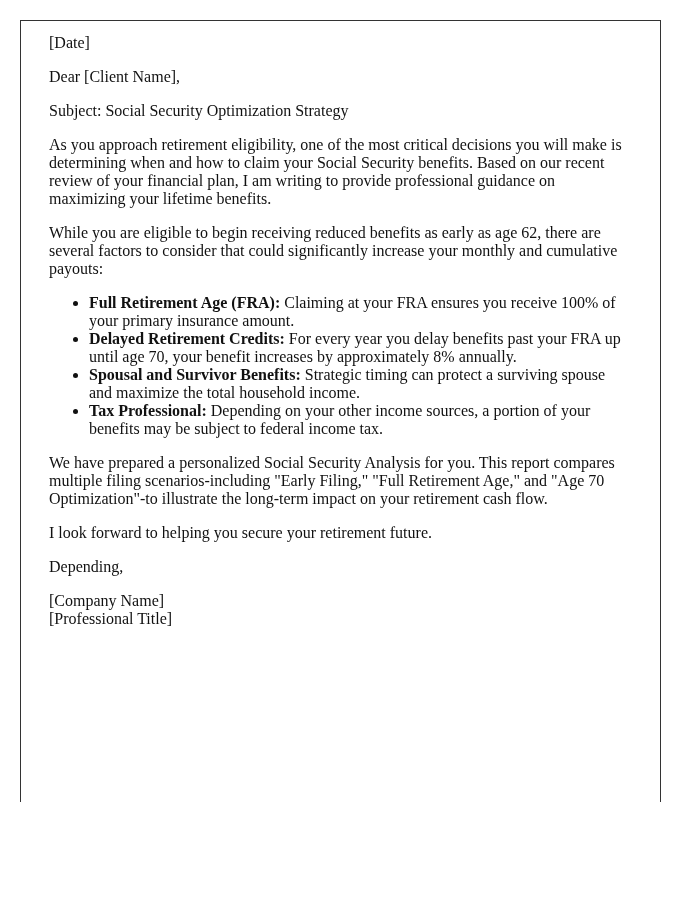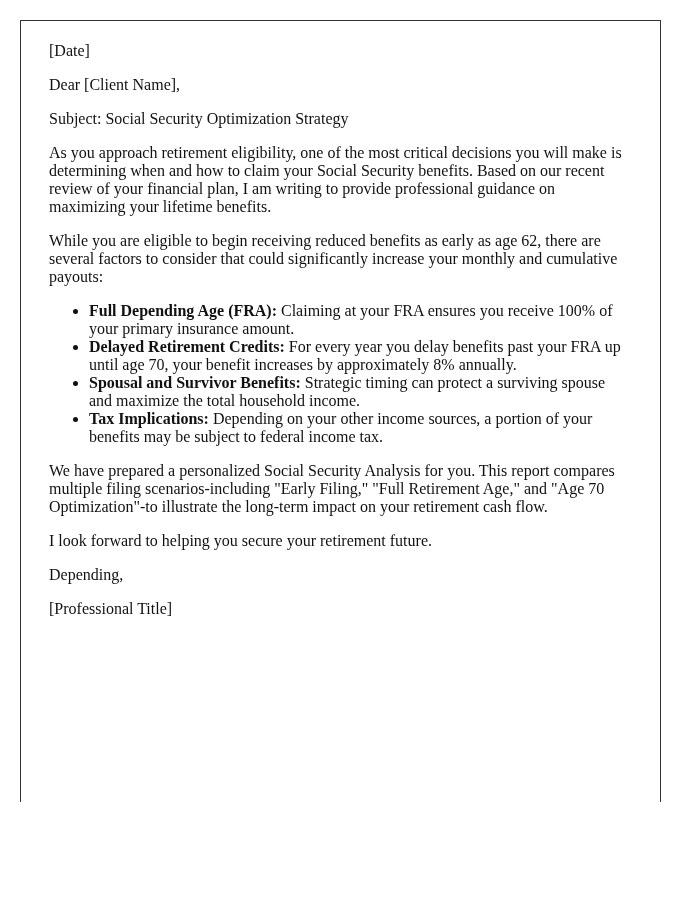--- a/index.html
+++ b/index.html
@@ -19,21 +19,21 @@
     .letter {
       position: absolute;
       left: 20px;
       top: 20px;
       width: 641px;
       height: 782px;
       box-sizing: border-box;
       border-top: 1px solid #333333;
       border-left: 1px solid #333333;
       border-right: 1px solid #333333;
-      padding: 21px 28px 0 28px;
+      padding: 13px 28px 0 28px;
       overflow: hidden;
     }
     .letter p {
       margin: 0 0 16px 0;
     }
     .block-lines {
       margin: 0 0 16px 0;
     }
     .block-lines div {
       margin: 0;
@@ -59,30 +59,31 @@
 
   <p>Dear [Client Name],</p>
 
   <p>Subject: Social Security Optimization Strategy</p>
 
   <p>As you approach retirement eligibility, one of the most critical decisions you will make is determining when and how to claim your Social Security benefits. Based on our recent review of your financial plan, I am writing to provide professional guidance on maximizing your lifetime benefits.</p>
 
   <p>While you are eligible to begin receiving reduced benefits as early as age 62, there are several factors to consider that could significantly increase your monthly and cumulative payouts:</p>
 
   <ul class="factors">
-    <li><b>Full Depending Age (FRA):</b><span> Claiming at your FRA ensures you receive 100% of your primary insurance amount.</span></li>
+    <li><b>Full Retirement Age (FRA):</b><span> Claiming at your FRA ensures you receive 100% of your primary insurance amount.</span></li>
     <li><b>Delayed Retirement Credits:</b><span> For every year you delay benefits past your FRA up until age 70, your benefit increases by approximately 8% annually.</span></li>
     <li><b>Spousal and Survivor Benefits:</b><span> Strategic timing can protect a surviving spouse and maximize the total household income.</span></li>
-    <li><b>Tax Implications:</b><span> Depending on your other income sources, a portion of your benefits may be subject to federal income tax.</span></li>
+    <li><b>Tax Professional:</b><span> Depending on your other income sources, a portion of your benefits may be subject to federal income tax.</span></li>
   </ul>
 
   <p>We have prepared a personalized Social Security Analysis for you. This report compares multiple filing scenarios-including "Early Filing," "Full Retirement Age," and "Age 70 Optimization"-to illustrate the long-term impact on your retirement cash flow.</p>
 
 
   <p>I look forward to helping you secure your retirement future.</p>
 
   <p>Depending,</p>
 
   <div class="block-lines">
+    <div>[Company Name]</div>
     <div>[Professional Title]</div>
   </div>
 
 </div>
 
 </body></html>

